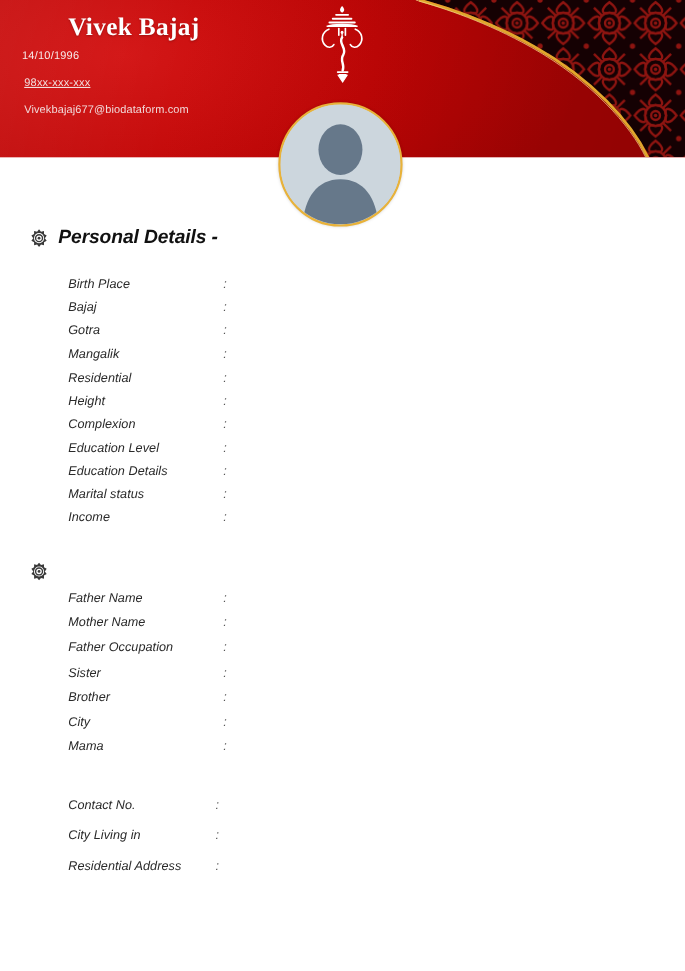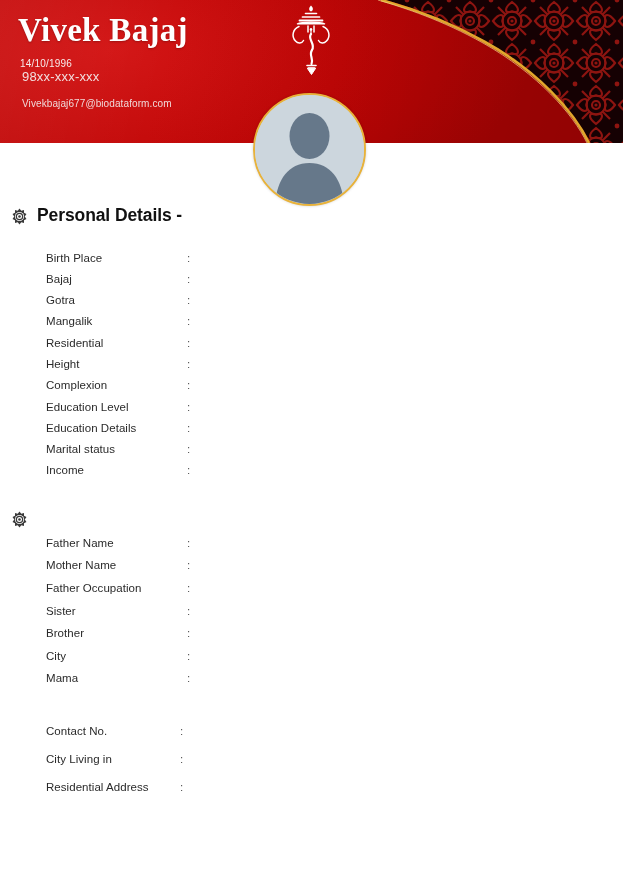--- a/index.html
+++ b/index.html
@@ -55,40 +55,43 @@
   .header-text {
     position: absolute;
     left: 18px;
     top: 12px;
     z-index: 6;
   }
 
   .name {
     font-family: "Liberation Serif", serif;
     font-weight: bold;
-    font-size: 33px;
+    font-size: 23px;
     color: #ffffff;
     letter-spacing: 0.3px;
     line-height: 1.15;
     text-shadow: 0 1px 2px rgba(0,0,0,0.25);
+    margin-left: 44px;
   }
 
   .dob {
     margin-top: 8px;
     margin-left: 2px;
     font-size: 10px;
     color: #f7eaea;
     letter-spacing: 0.2px;
   }
 
   .phone {
+    margin-top: 13px;
     margin-left: 4px;
-    font-size: 13px;
+    font-size: 10px;
     color: #f2dede;
     letter-spacing: 0.2px;
+    text-decoration: underline;
   }
 
   .email {
     margin-top: 14px;
     margin-left: 4px;
     font-size: 10px;
     color: #f0d8d8;
     letter-spacing: 0.1px;
   }
 
@@ -116,22 +119,23 @@
     z-index: 10;
     box-shadow: 0 0 3px rgba(0,0,0,0.18);
   }
 
   .avatar svg { display: block; }
 
   
   .body-area {
     position: absolute;
     top: 143px;
-    left: 0;
+    left: 16px;
     width: 513px;
+    font-style: italic;
   }
 
   .section { position: relative; }
 
   .section-head {
     display: flex;
     align-items: center;
     gap: 9px;
     padding-left: 11px;
   }

